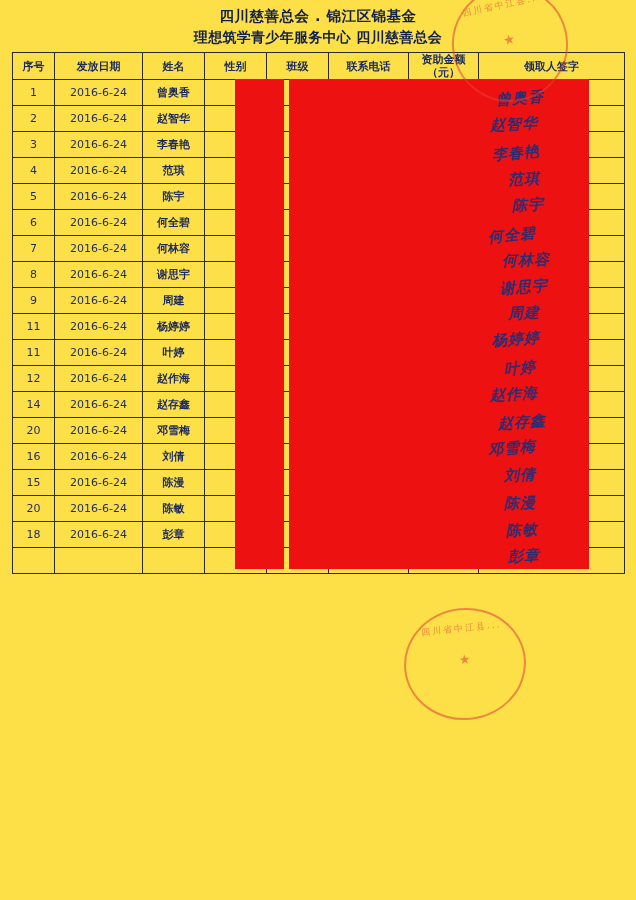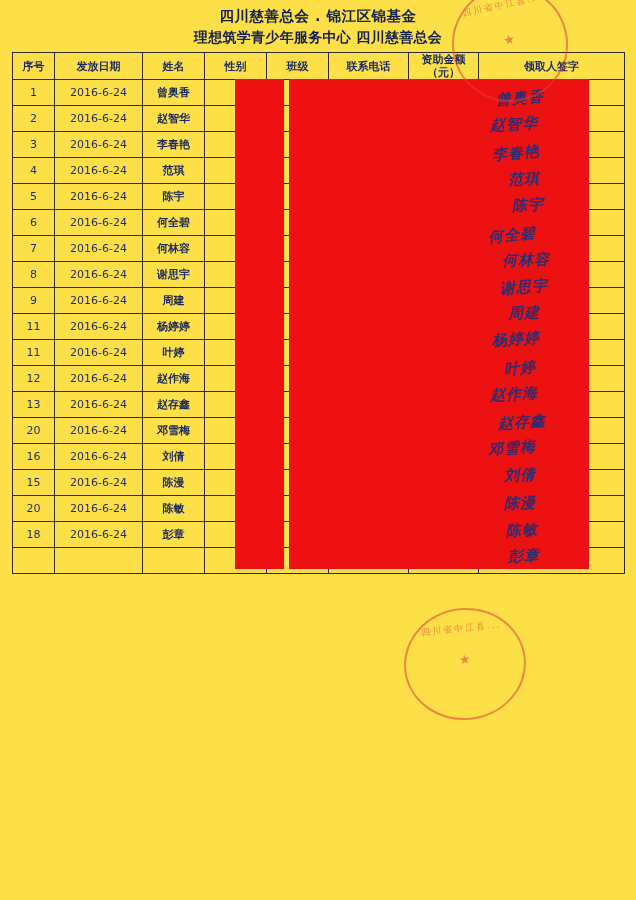--- a/index.html
+++ b/index.html
@@ -332,21 +332,21 @@
             <td class="seq">12</td>
             <td class="date">2016-6-24</td>
             <td class="name">赵作海</td>
             <td class="sex"></td>
             <td class="class"></td>
             <td class="phone"></td>
             <td class="amt">300</td>
             <td class="sign"></td>
           </tr>
           <tr>
-            <td class="seq">13</td>
+            <td class="seq">14</td>
             <td class="date">2016-6-24</td>
             <td class="name">赵存鑫</td>
             <td class="sex"></td>
             <td class="class"></td>
             <td class="phone"></td>
             <td class="amt">300</td>
             <td class="sign"></td>
           </tr>
           <tr>
             <td class="seq">20</td>

